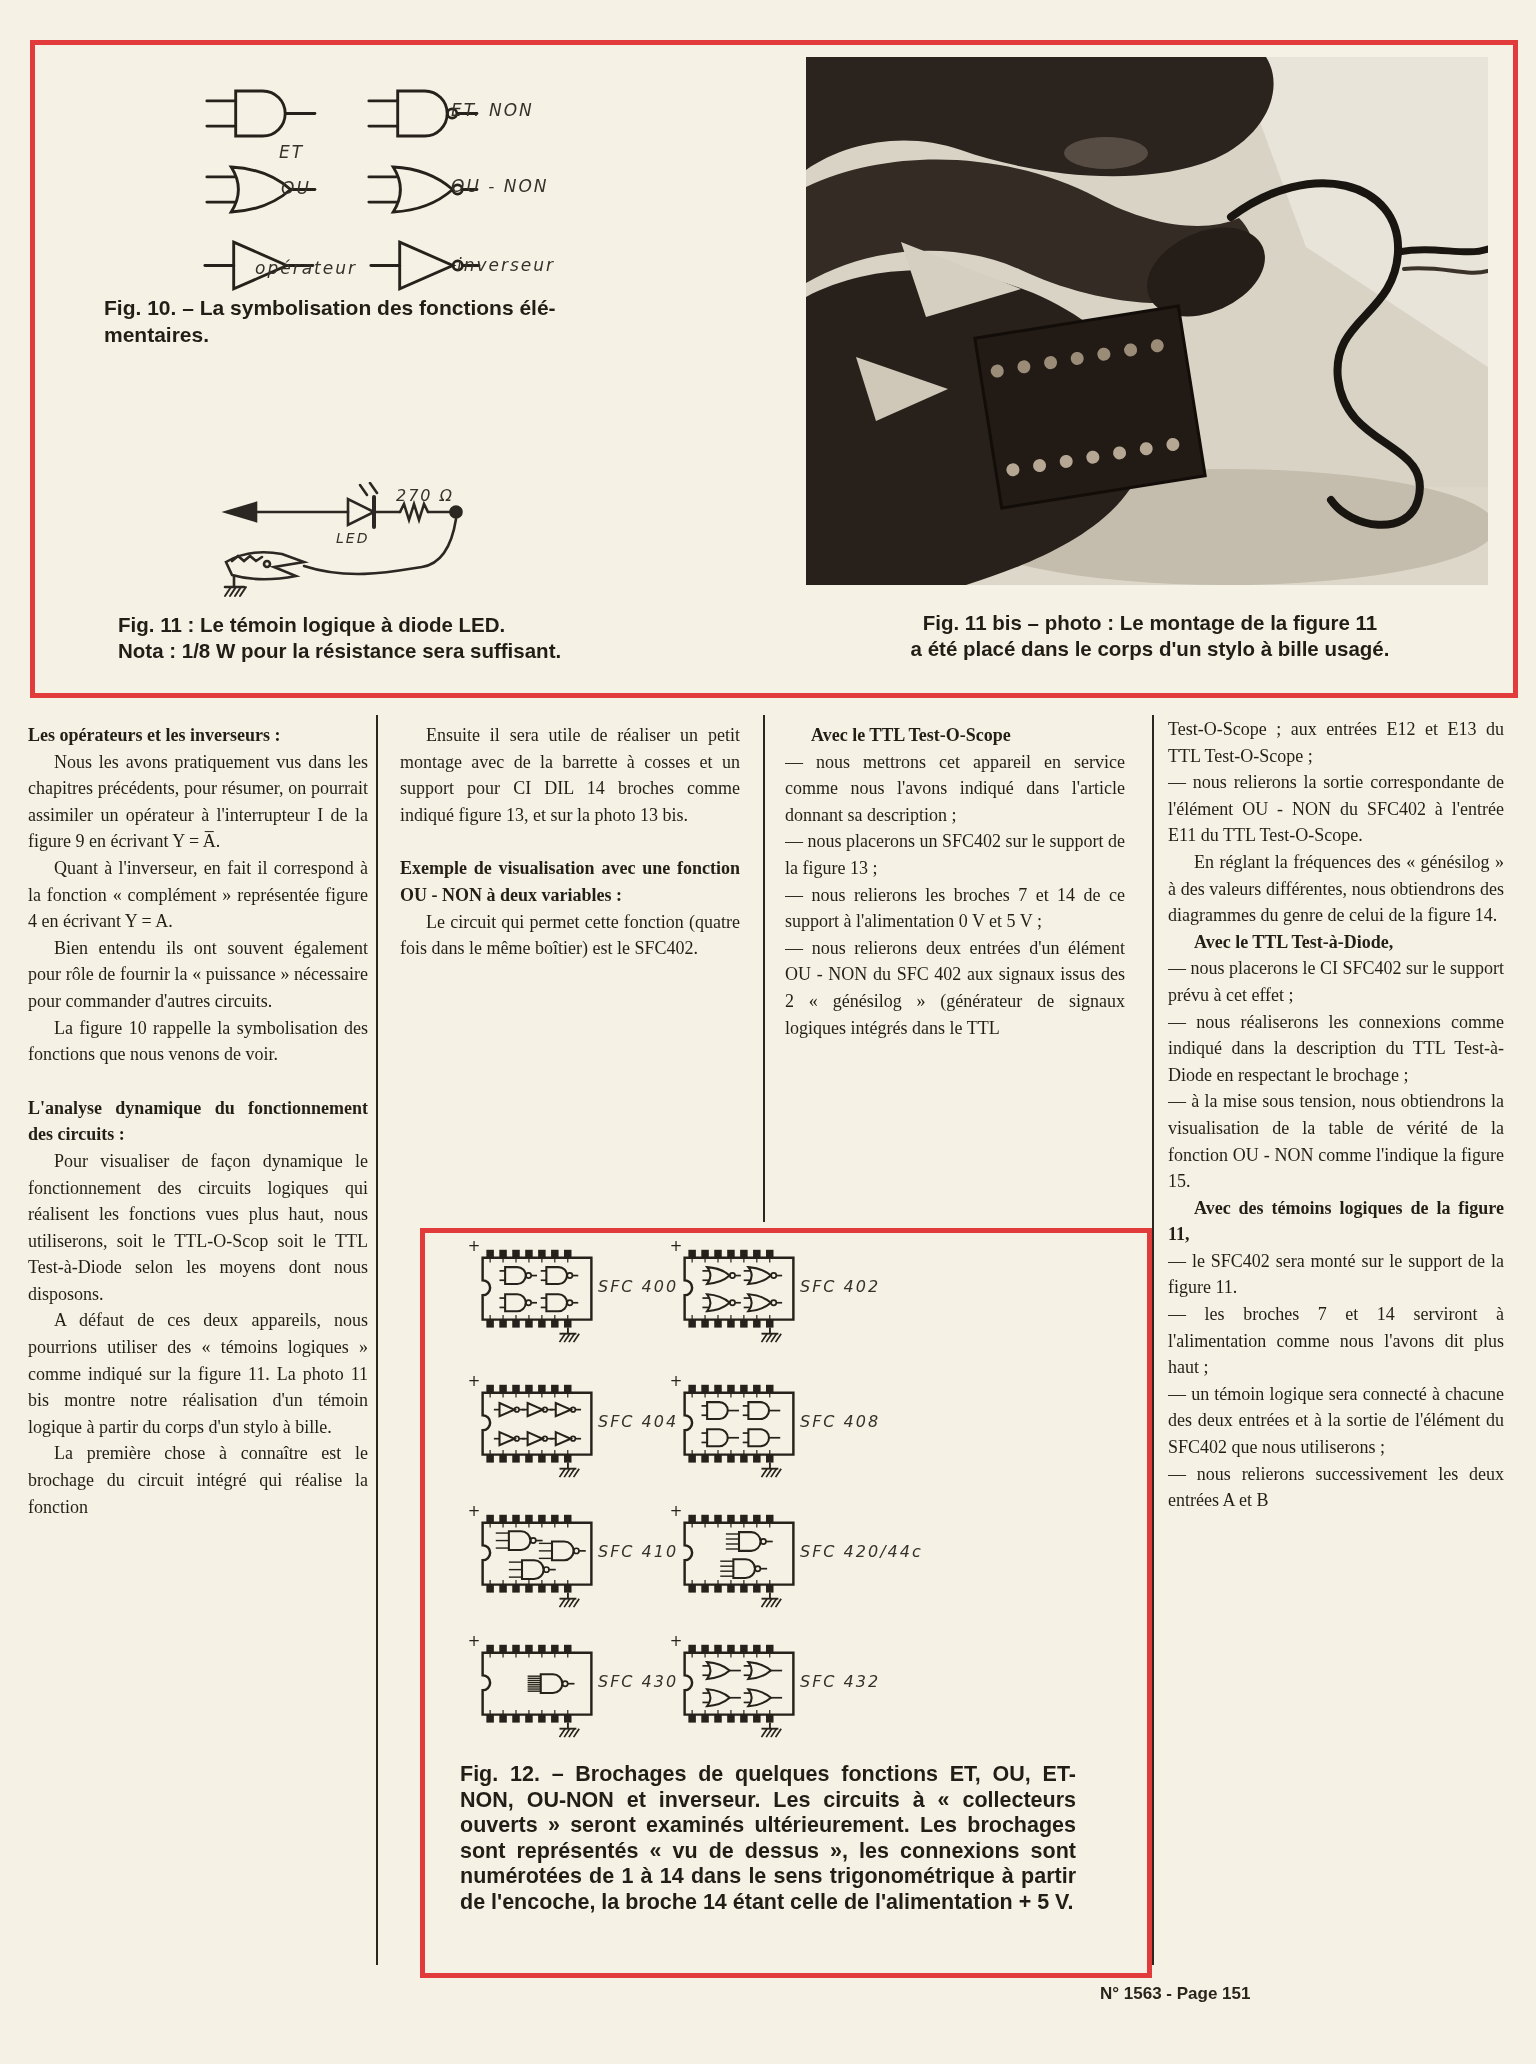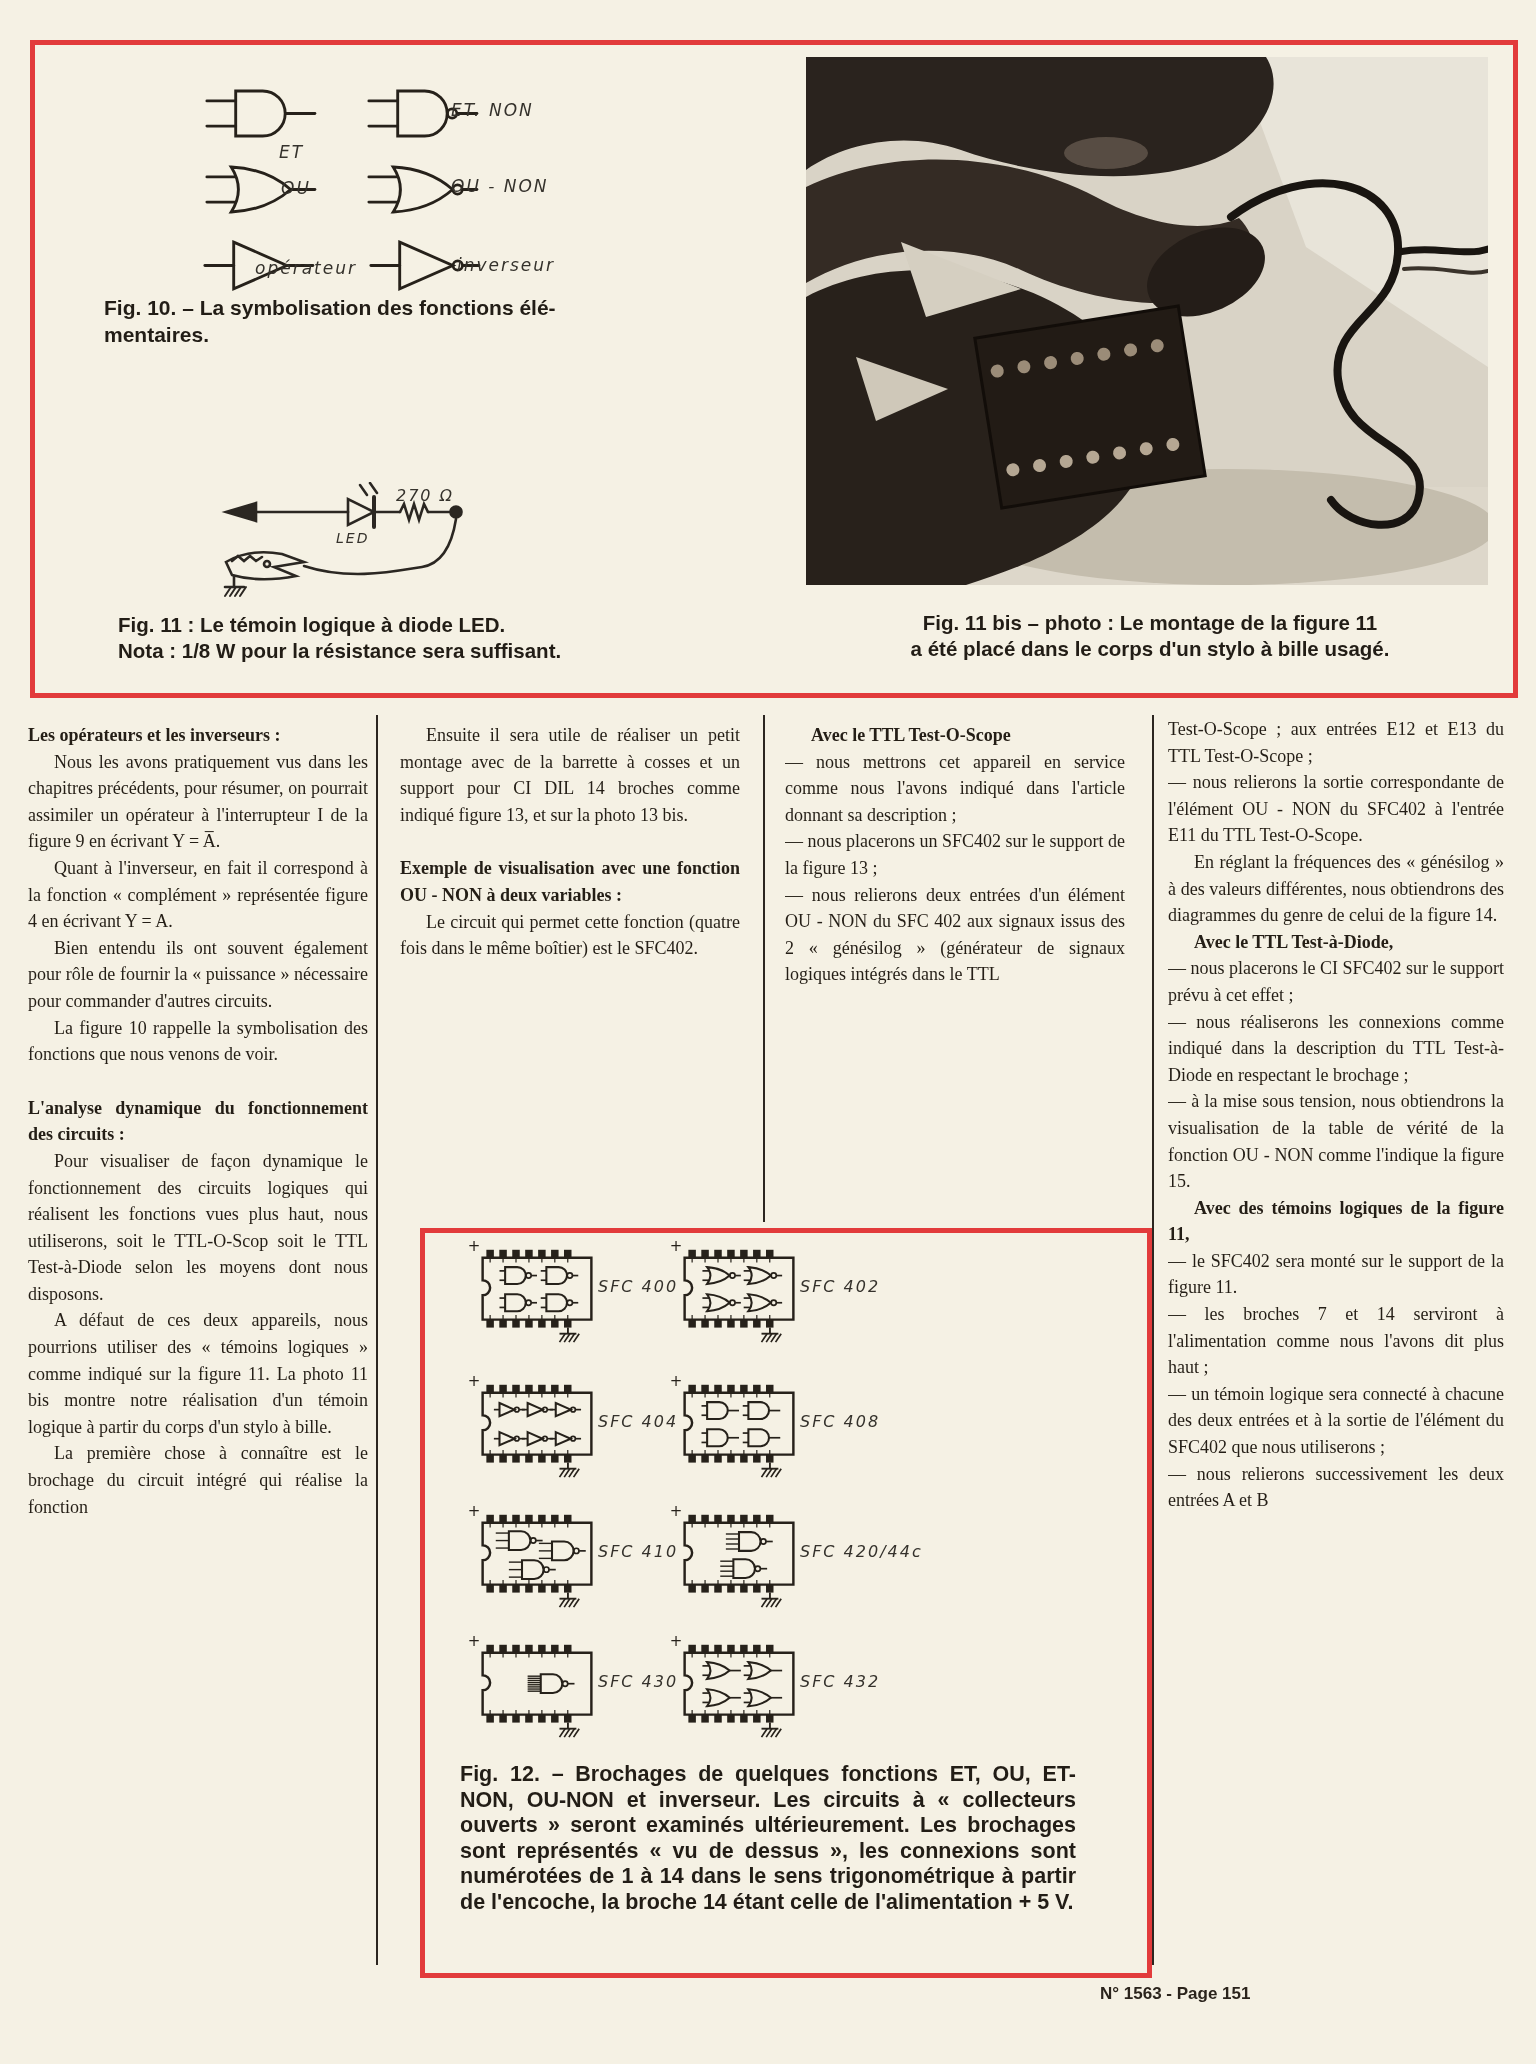--- a/index.html
+++ b/index.html
@@ -173,20 +173,21 @@
     </div>
   <div class="col" style="left:400px;top:722px;width:340px;height:496px;">
       <p class="p">Ensuite il sera utile de réaliser un petit montage avec de la barrette à cosses et un support pour CI DIL 14 broches comme indiqué figure 13, et sur la photo 13 bis.</p>
       <p class="hg">Exemple de visualisation avec une fonction OU - NON à deux variables :</p>
       <p class="p">Le circuit qui permet cette fonction (quatre fois dans le même boîtier) est le SFC402.</p>
     </div>
   <div class="col" style="left:785px;top:722px;width:340px;height:496px;">
       <p class="hi">Avec le TTL Test-O-Scope</p>
       <p class="d">— nous mettrons cet appareil en service comme nous l'avons indiqué dans l'article donnant sa description ;</p>
       <p class="d">— nous placerons un SFC402 sur le support de la figure 13 ;</p>
+      <p class="d">— nous relierons les broches 7 et 14 de ce support à l'alimentation 0 V et 5 V ;</p>
       <p class="d">— nous relierons deux entrées d'un élément OU - NON du SFC 402 aux signaux issus des 2 « génésilog » (générateur de signaux logiques intégrés dans le TTL</p>
     </div>
   <div class="col" style="left:1168px;top:716px;width:336px;height:1288px;">
       <p class="p0">Test-O-Scope ; aux entrées E12 et E13 du TTL Test-O-Scope ;</p>
       <p class="d">— nous relierons la sortie correspondante de l'élément OU - NON du SFC402 à l'entrée E11 du TTL Test-O-Scope.</p>
       <p class="p">En réglant la fréquences des « génésilog » à des valeurs différentes, nous obtiendrons des diagrammes du genre de celui de la figure 14.</p>
       <p class="hi">Avec le TTL Test-à-Diode,</p>
       <p class="d">— nous placerons le CI SFC402 sur le support prévu à cet effet ;</p>
       <p class="d">— nous réaliserons les connexions comme indiqué dans la description du TTL Test-à-Diode en respectant le brochage ;</p>
       <p class="d">— à la mise sous tension, nous obtiendrons la visualisation de la table de vérité de la fonction OU - NON comme l'indique la figure 15.</p>

